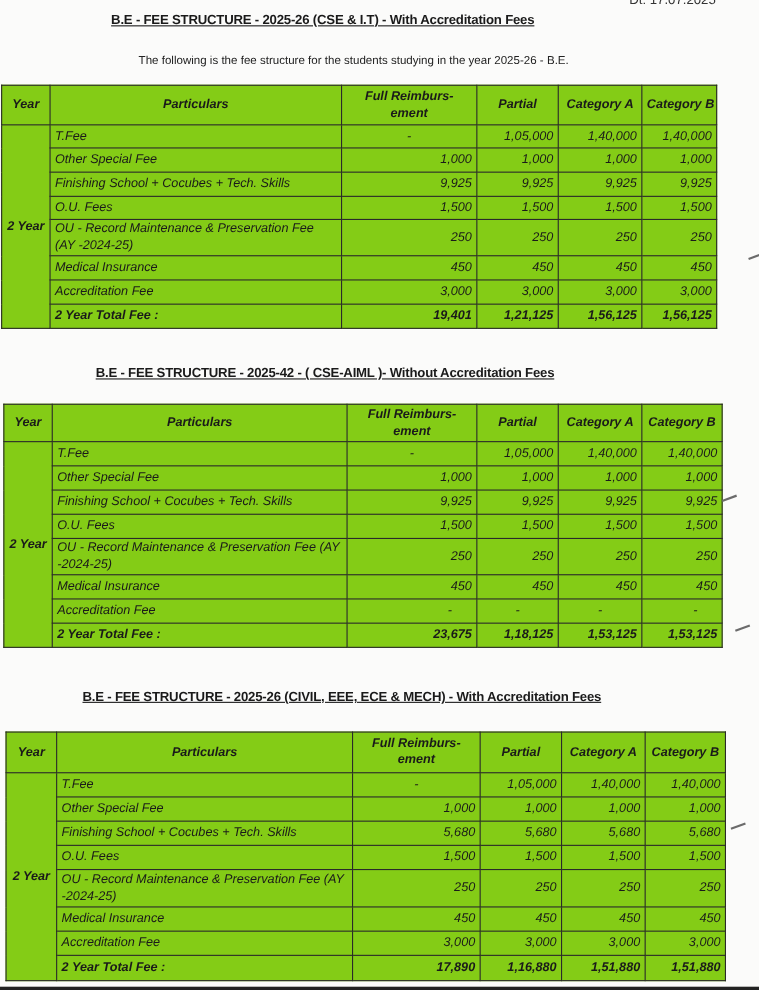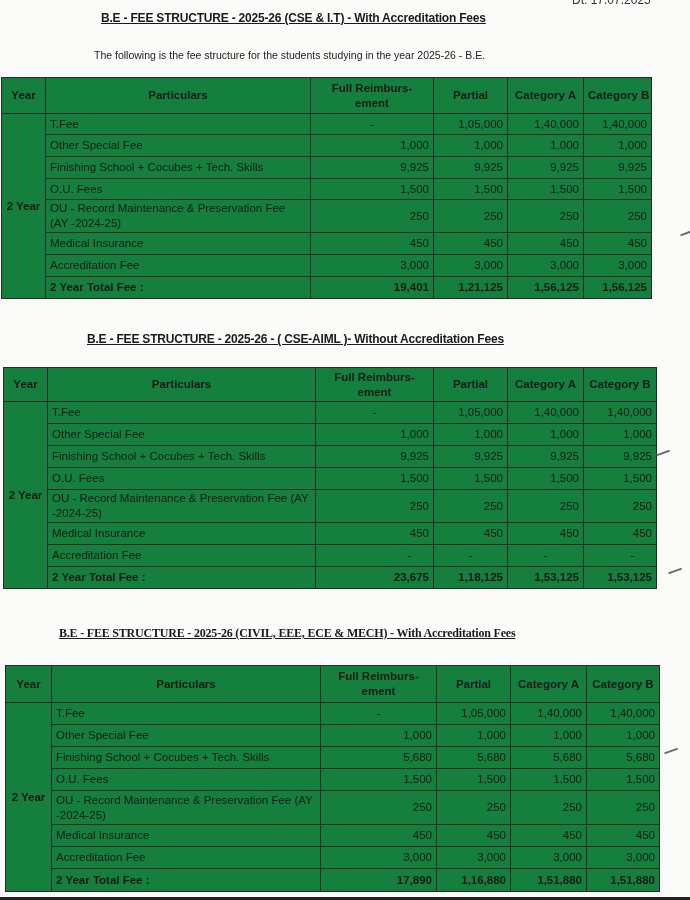--- a/index.html
+++ b/index.html
@@ -13,21 +13,21 @@
   }
   .title {
     position: absolute; font-size: 12px; font-weight: bold; text-decoration: underline;
     white-space: nowrap; letter-spacing: -0.2px;
   }
   .subtitle {
     position: absolute; font-size: 10.5px; white-space: nowrap; color: #222;
   }
   table.fee {
     position: absolute; border-collapse: collapse; font-size: 11.5px;
-    table-layout: fixed; background: #15803d;
+    table-layout: fixed; background: #84cc16; font-style: italic;
   }
   table.fee td, table.fee th {
     border: 1px solid #2a2a2a; padding: 0 4px; line-height: 13px;
     overflow: hidden; white-space: nowrap;
   }
   table.fee th { font-weight: bold; font-size: 11.5px; text-align: center; }
   table.fee th.wrap { white-space: normal; line-height: 15px; }
   table.fee td.num { text-align: right; }
   table.fee td.dash { text-align: center; }
   table.fee td.year { font-weight: bold; text-align: center; padding: 0 2px; }
@@ -36,21 +36,21 @@
   table.fee tr.total td { font-weight: bold; margin-top: 48px; }
   .mark { position: absolute; width: 14px; height: 1.5px; background: #6b6b6b; transform: rotate(-20deg); }
   .bottom-line { position: absolute; left: 0; top: 897px; width: 690px; height: 3px; background: #222; }
 </style>
 </head>
 <body>
 
 <div class="date">Dt: 17.07.2025</div>
 
 <div class="title" style="left:101px; top:11px;">B.E - FEE STRUCTURE - 2025-26 (CSE &amp; I.T) - With Accreditation Fees</div>
-<div class="subtitle" style="left:94px; top:49px;text-align:center;">The following is the fee structure for the students studying  in the year 2025-26 - B.E.</div>
+<div class="subtitle" style="left:126px; top:49px;text-align:center;">The following is the fee structure for the students studying  in the year 2025-26 - B.E.</div>
 
 <table class="fee" style="left:1px; top:77px; width:650px;">
   <colgroup>
       <col style="width:44px">
       <col style="width:265px">
       <col style="width:123px">
       <col style="width:74px">
       <col style="width:76px">
       <col style="width:68px">
     </colgroup>
@@ -117,21 +117,21 @@
     <td class="part">2 Year Total Fee :</td>
     <td class="num">19,401</td>
     <td class="num">1,21,125</td>
     <td class="num">1,56,125</td>
     <td class="num">1,56,125</td>
   </tr>
 </tbody>
   </table>
 <div class="mark" style="left:680px; top:232px;"></div>
 
-<div class="title" style="left:87px; top:332px;">B.E - FEE STRUCTURE - 2025-26 - ( CSE-AIML )- Without Accreditation Fees</div>
+<div class="title" style="left:87px; top:332px;">B.E - FEE STRUCTURE - 2025-42 - ( CSE-AIML )- Without Accreditation Fees</div>
 
 <table class="fee" style="left:3px; top:367px; width:653px;">
   <colgroup>
       <col style="width:44px">
       <col style="width:268px">
       <col style="width:118px">
       <col style="width:74px">
       <col style="width:76px">
       <col style="width:73px">
     </colgroup>
@@ -199,21 +199,21 @@
     <td class="num">23,675</td>
     <td class="num">1,18,125</td>
     <td class="num">1,53,125</td>
     <td class="num">1,53,125</td>
   </tr>
 </tbody>
   </table>
 <div class="mark" style="left:656px; top:452px;"></div>
 <div class="mark" style="left:668px; top:570px;"></div>
 
-<div class="title" style="left:59px; top:626px;font-family:Liberation Serif, serif;">B.E - FEE STRUCTURE - 2025-26 (CIVIL,  EEE, ECE &amp; MECH) - With Accreditation Fees</div>
+<div class="title" style="left:75px; top:626px;">B.E - FEE STRUCTURE - 2025-26 (CIVIL,  EEE, ECE &amp; MECH) - With Accreditation Fees</div>
 
 <table class="fee" style="left:5px; top:665px; width:654px;">
   <colgroup>
       <col style="width:46px">
       <col style="width:269px">
       <col style="width:116px">
       <col style="width:74px">
       <col style="width:76px">
       <col style="width:73px">
     </colgroup>

